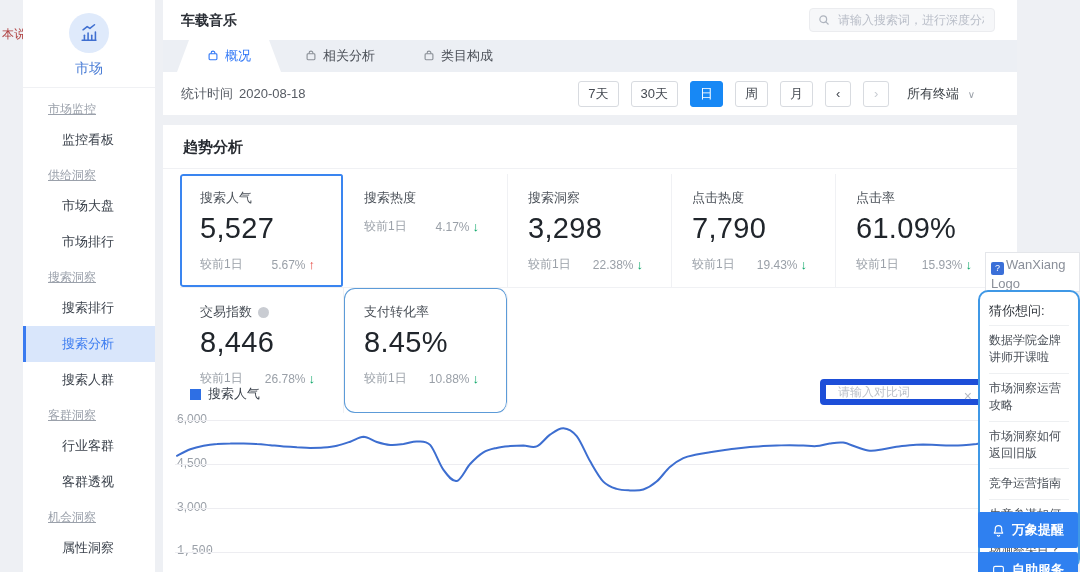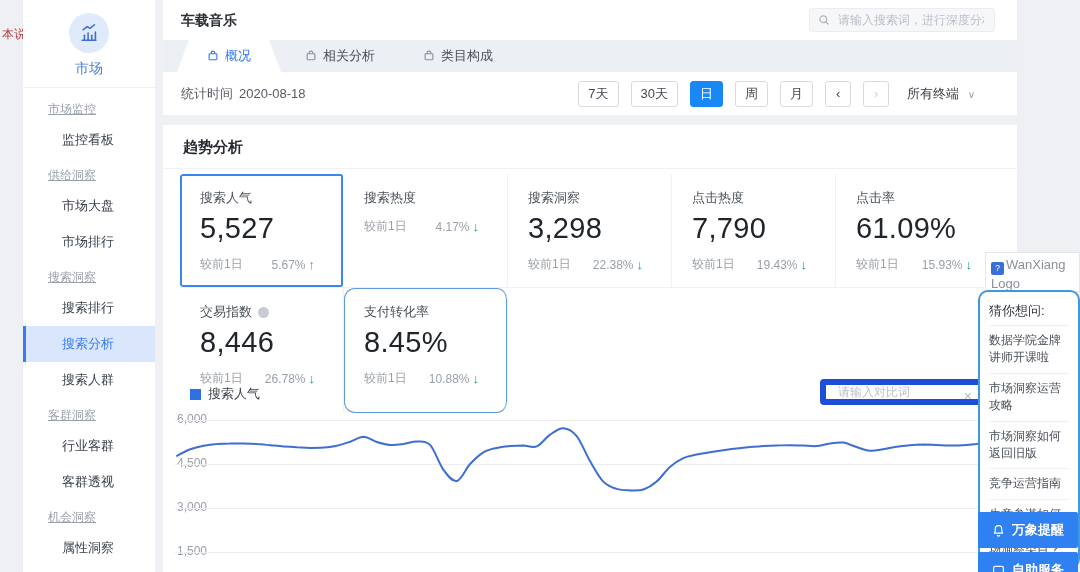--- a/index.html
+++ b/index.html
@@ -311,21 +311,21 @@
         <input type="text" placeholder="请输入对比词" style="">
         <span class="clear-x">×</span>
       </div>
 
       <div class="ytick" style="top:287px;">6,000</div>
       <div class="gridline" style="top:295px;"></div>
       <div class="ytick" style="top:331px;">4,500</div>
       <div class="gridline" style="top:339px;"></div>
       <div class="ytick" style="top:375px;">3,000</div>
       <div class="gridline" style="top:383px;"></div>
-      <div class="ytick" style="top:419px;">1,500</div>
+      <div class="ytick" style="top:419px;font-family:Liberation Mono, monospace;">1,500</div>
       <div class="gridline" style="top:427px;"></div>
 
       <svg class="chart-svg" width="830" height="162" viewBox="0 0 830 162">
           <path d="M2.0,45.8C4.2,44.7 10.9,41.0 15.3,39.3C19.8,37.7 24.2,36.7 28.6,35.8C33.1,34.9 37.5,34.4 42.0,34.1C46.4,33.7 50.8,33.5 55.3,33.5C59.7,33.4 64.2,33.5 68.6,33.6C73.1,33.7 77.5,33.8 81.9,34.1C86.4,34.3 90.8,34.8 95.3,35.2C99.7,35.6 104.1,36.1 108.6,36.4C113.0,36.7 117.5,37.0 121.9,37.3C126.3,37.5 130.8,37.8 135.2,37.9C139.7,37.9 144.1,37.9 148.5,37.6C153.0,37.2 157.4,36.8 161.9,35.8C166.3,34.8 170.8,33.2 175.2,31.7C179.6,30.2 184.1,26.7 188.5,26.7C193.0,26.8 197.4,30.6 201.8,32.0C206.3,33.4 210.7,34.6 215.2,34.9C219.6,35.3 224.0,34.6 228.5,34.1C232.9,33.5 237.4,31.3 241.8,31.4C246.2,31.6 250.7,30.2 255.1,34.9C259.6,39.7 264.0,53.9 268.5,59.9C272.9,65.9 277.3,72.0 281.8,71.0C286.2,70.0 290.7,58.8 295.1,54.0C299.5,49.2 304.0,45.0 308.4,42.3C312.9,39.6 317.3,38.9 321.7,37.9C326.2,36.8 330.6,36.5 335.1,36.1C339.5,35.7 343.9,35.5 348.4,35.5C352.8,35.6 357.3,38.2 361.7,36.4C366.2,34.6 370.6,27.7 375.0,24.7C379.5,21.6 383.9,18.0 388.4,18.2C392.8,18.5 397.2,20.7 401.7,26.1C406.1,31.6 410.6,43.5 415.0,51.1C419.4,58.6 423.9,67.0 428.3,71.6C432.8,76.2 437.2,77.5 441.6,78.9C446.1,80.4 450.5,80.3 455.0,80.4C459.4,80.5 463.8,81.0 468.3,79.5C472.7,78.1 477.2,75.4 481.6,71.6C486.1,67.8 490.5,60.8 494.9,56.9C499.4,53.0 503.8,50.2 508.3,48.1C512.7,46.1 517.1,45.6 521.6,44.6C526.0,43.6 530.5,43.0 534.9,42.3C539.3,41.5 543.8,40.8 548.2,40.2C552.7,39.6 557.1,39.0 561.5,38.5C566.0,37.9 570.4,37.4 574.9,37.0C579.3,36.6 583.8,36.4 588.2,36.1C592.6,35.9 597.1,35.7 601.5,35.5C606.0,35.4 610.4,35.2 614.8,35.2C619.3,35.2 623.7,35.4 628.2,35.5C632.6,35.7 637.0,36.4 641.5,36.1C645.9,35.8 650.4,34.1 654.8,33.5C659.2,32.9 663.7,32.0 668.1,32.6C672.6,33.2 677.0,35.6 681.5,37.0C685.9,38.4 690.3,40.4 694.8,40.8C699.2,41.2 703.7,40.0 708.1,39.3C712.5,38.6 717.0,37.4 721.4,36.7C725.9,36.0 730.3,35.6 734.7,35.2C739.2,34.9 743.6,34.7 748.1,34.6C752.5,34.6 756.9,34.8 761.4,34.9C765.8,35.1 770.3,35.5 774.7,35.5C779.2,35.6 783.6,35.5 788.0,35.2C792.5,35.0 796.9,34.6 801.4,34.1C805.8,33.5 810.2,32.4 814.7,31.7C819.1,31.0 825.8,30.0 828.0,29.7" fill="none" stroke="#3D6ED0" stroke-width="2" stroke-linecap="round"></path>
         </svg>
     </div>
   </div>
 
   <div class="logo-box">
     <span class="broken-img">?</span><span>WanXiang Logo</span>

